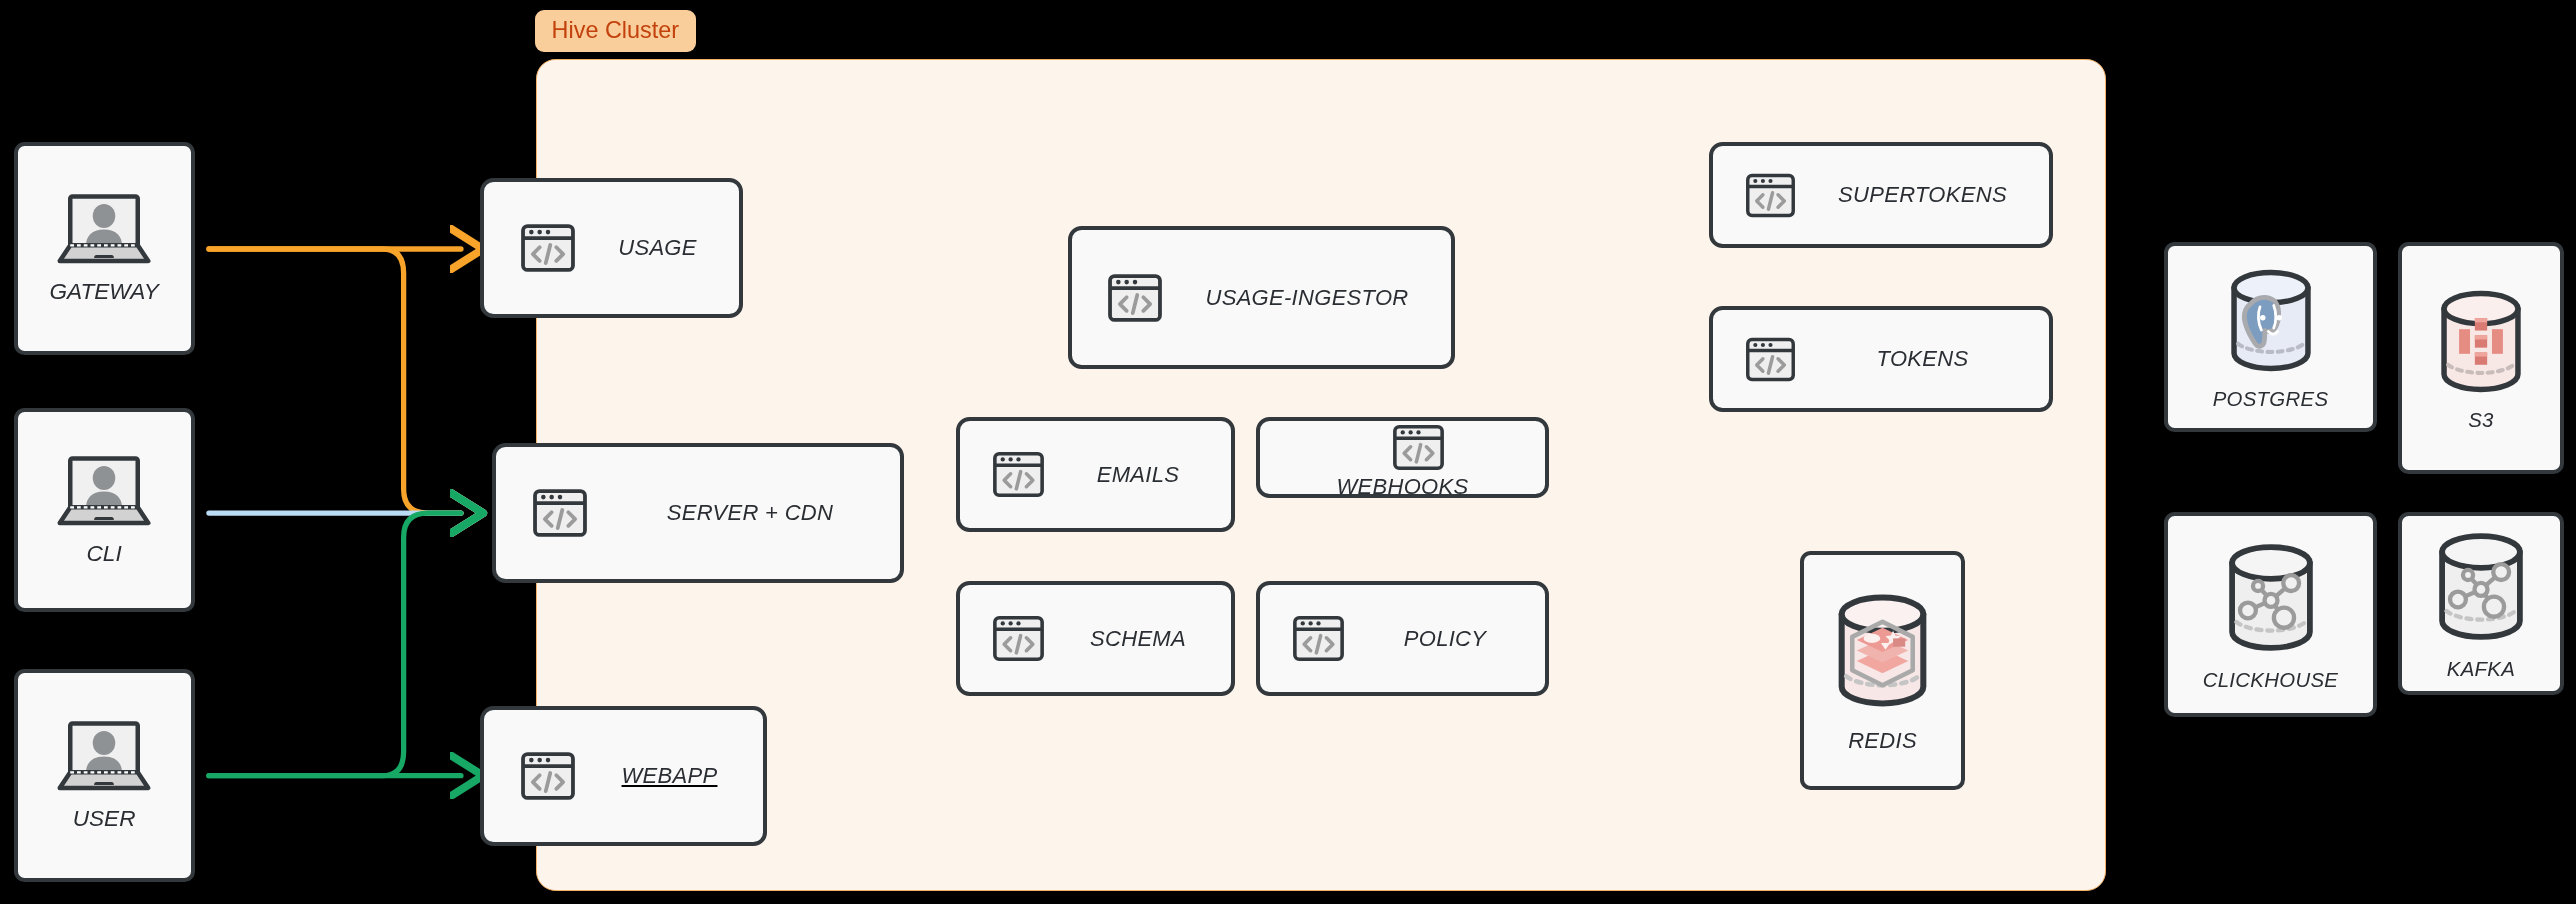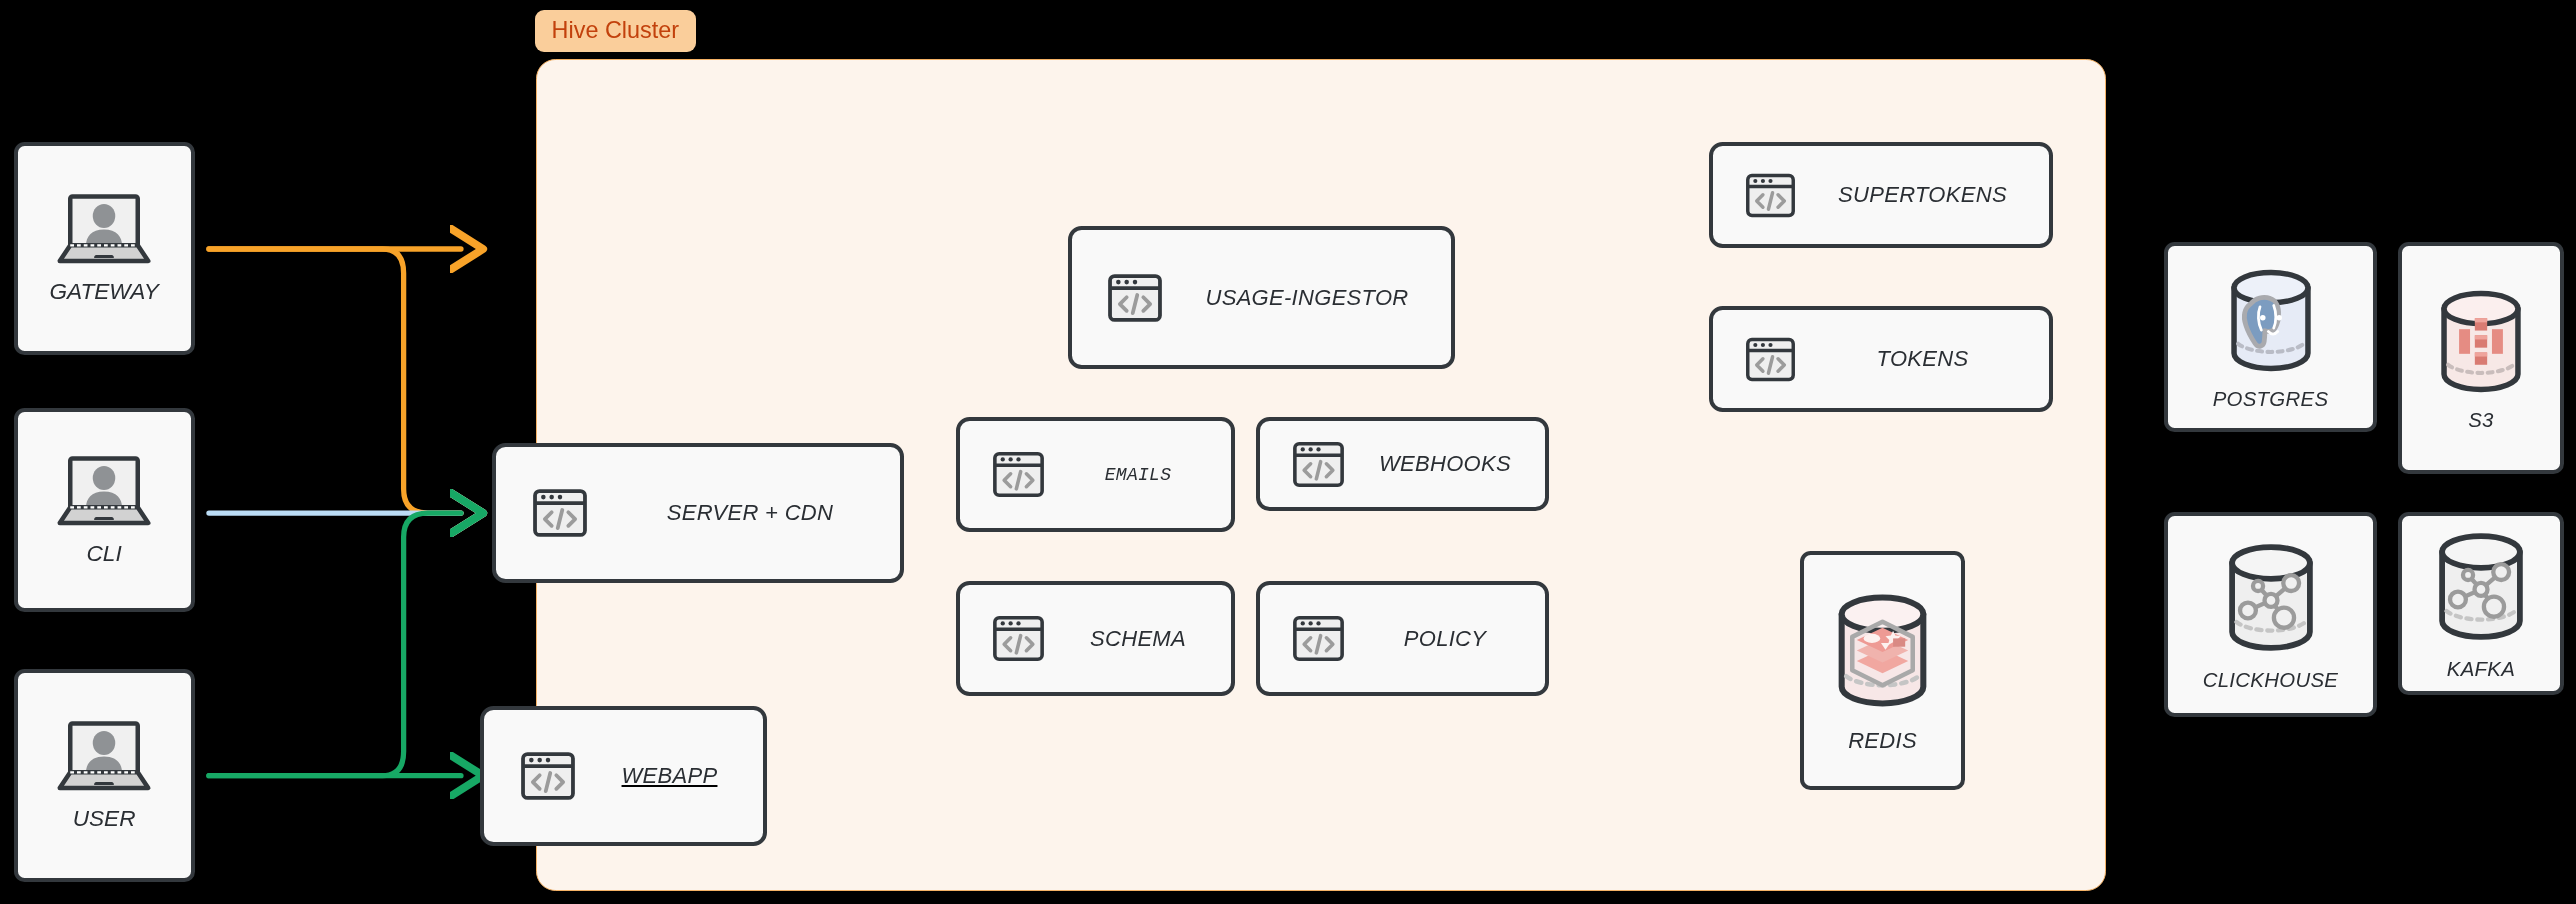--- a/index.html
+++ b/index.html
@@ -146,20 +146,37 @@
           <path d="M66,50 c-17,0 -24,10 -24,21 h48 c0,-11 -7,-21 -24,-21 z"></path>
         </g>
         <path d="M21,71 h90 l14,21 h-118 z" fill="#D2D2D2" stroke="#33383D" stroke-width="6" stroke-linejoin="round"></path>
         <line x1="21" y1="71" x2="111" y2="71" stroke="#FFFFFF" stroke-width="3" stroke-dasharray="5 4"></line>
         <path d="M56,84 h20 a3,3 0 0 1 3,4 h-26 a3,3 0 0 1 3,-4 z" fill="#33383D"></path>
       </svg>
     </span>
     <span class="client-label" style="font-size:22.6px; margin-top:12px;">USER</span>
   </div>
 
+  <div class="node svc" style="left:480px; top:178px; width:263px; height:140px;">
+    <span class="svc-icon-wrap" style="margin-left:36px;">
+      <svg width="56" height="56" viewBox="0 0 74 74">
+        <rect x="4" y="8" width="66" height="58" rx="6" fill="#EFEFEF" stroke="#33383D" stroke-width="5"></rect>
+        <path d="M4,24 h66" stroke="#33383D" stroke-width="5"></path>
+        <circle cx="15" cy="16" r="3" fill="#33383D"></circle>
+        <circle cx="26" cy="16" r="3" fill="#33383D"></circle>
+        <circle cx="37" cy="16" r="3" fill="#33383D"></circle>
+        <g fill="none" stroke="#9B9B9B" stroke-width="5" stroke-linecap="round" stroke-linejoin="round">
+          <path d="M26,36 L17,45 L26,54"></path>
+          <path d="M48,36 L57,45 L48,54"></path>
+          <path d="M40,33 L34,57"></path>
+        </g>
+      </svg>
+    </span>
+    <span class="svc-label-wrap node-label" style="font-size:22px;">USAGE</span>
+  </div>
 
   <div class="node svc" style="left:492px; top:443px; width:412px; height:140px;gap:12px;">
     <span class="svc-icon-wrap" style="margin-left:36px;">
       <svg width="56" height="56" viewBox="0 0 74 74">
         <rect x="4" y="8" width="66" height="58" rx="6" fill="#EFEFEF" stroke="#33383D" stroke-width="5"></rect>
         <path d="M4,24 h66" stroke="#33383D" stroke-width="5"></path>
         <circle cx="15" cy="16" r="3" fill="#33383D"></circle>
         <circle cx="26" cy="16" r="3" fill="#33383D"></circle>
         <circle cx="37" cy="16" r="3" fill="#33383D"></circle>
         <g fill="none" stroke="#9B9B9B" stroke-width="5" stroke-linecap="round" stroke-linejoin="round">
@@ -216,24 +233,24 @@
         <circle cx="15" cy="16" r="3" fill="#33383D"></circle>
         <circle cx="26" cy="16" r="3" fill="#33383D"></circle>
         <circle cx="37" cy="16" r="3" fill="#33383D"></circle>
         <g fill="none" stroke="#9B9B9B" stroke-width="5" stroke-linecap="round" stroke-linejoin="round">
           <path d="M26,36 L17,45 L26,54"></path>
           <path d="M48,36 L57,45 L48,54"></path>
           <path d="M40,33 L34,57"></path>
         </g>
       </svg>
     </span>
-    <span class="svc-label-wrap node-label" style="font-size:18px;font-family:Liberation Mono, monospace;">EMAILS</span>
-  </div>
-
-  <div class="node svc" style="left:1256px; top:417px; width:293px; height:94px;">
+    <span class="svc-label-wrap node-label" style="font-size:22px;">EMAILS</span>
+  </div>
+
+  <div class="node svc" style="left:1256px; top:417px; width:293px; height:81px;flex-direction:column;">
     <span class="svc-icon-wrap" style="margin-left:32px;">
       <svg width="53" height="53" viewBox="0 0 74 74">
         <rect x="4" y="8" width="66" height="58" rx="6" fill="#EFEFEF" stroke="#33383D" stroke-width="5"></rect>
         <path d="M4,24 h66" stroke="#33383D" stroke-width="5"></path>
         <circle cx="15" cy="16" r="3" fill="#33383D"></circle>
         <circle cx="26" cy="16" r="3" fill="#33383D"></circle>
         <circle cx="37" cy="16" r="3" fill="#33383D"></circle>
         <g fill="none" stroke="#9B9B9B" stroke-width="5" stroke-linecap="round" stroke-linejoin="round">
           <path d="M26,36 L17,45 L26,54"></path>
           <path d="M48,36 L57,45 L48,54"></path>

